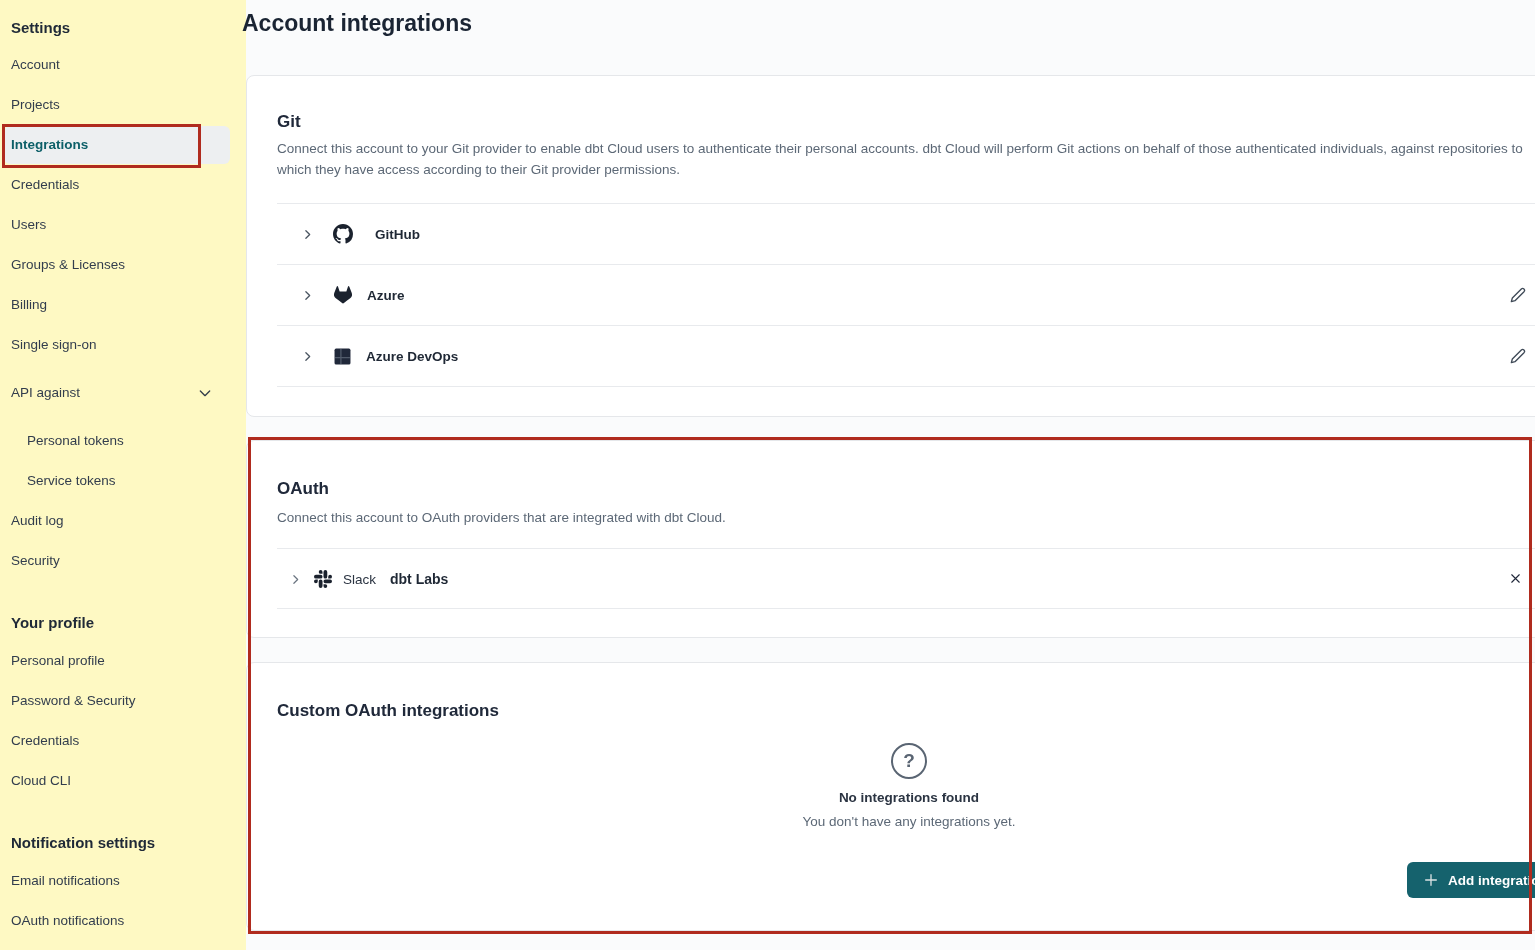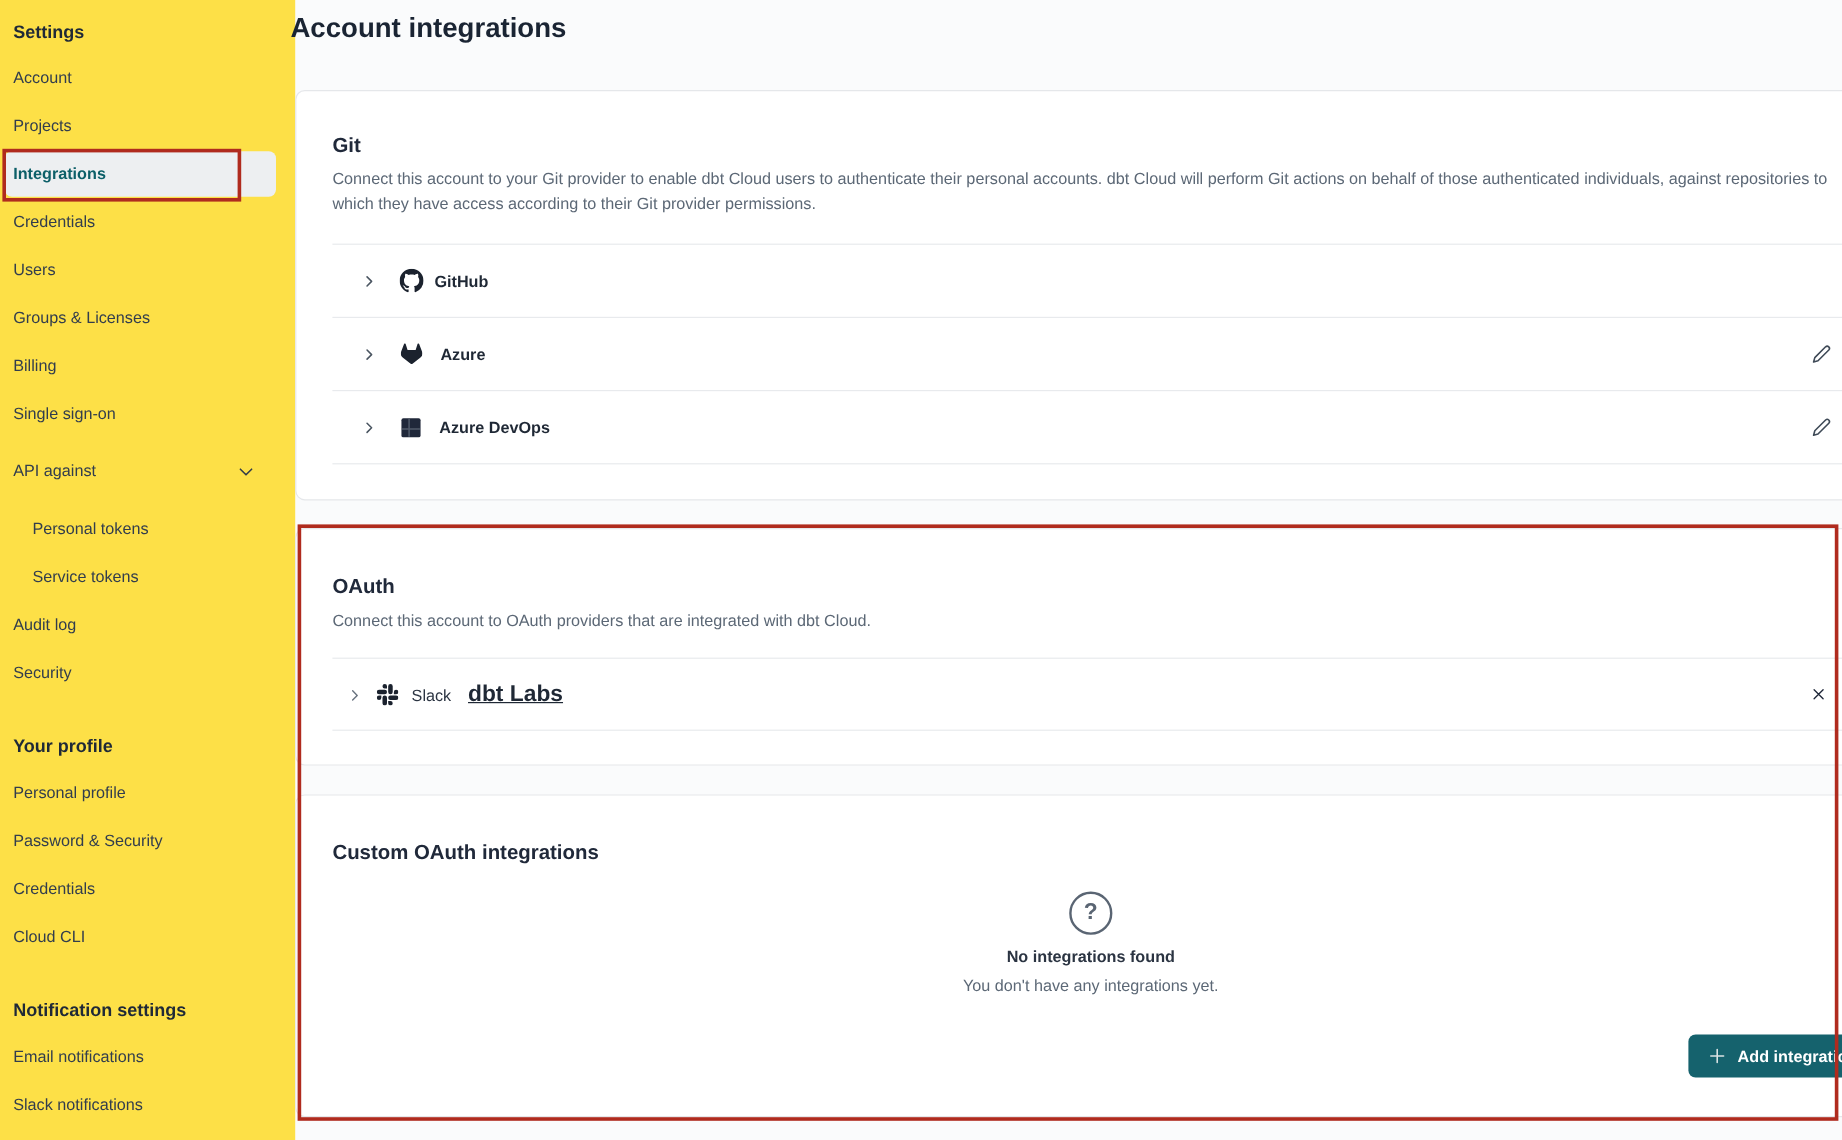--- a/index.html
+++ b/index.html
@@ -4,21 +4,21 @@
 <style>
   html,body{margin:0;padding:0;}
   body{
     width:1535px;height:950px;position:relative;overflow:hidden;
     background:#fafbfc;
     font-family:"Liberation Sans","DejaVu Sans",sans-serif;
     color:#333d4b;
     -webkit-font-smoothing:antialiased;
   }
   
-  .sidebar{position:absolute;left:0;top:0;width:246px;height:950px;background:#fde047;}
+  .sidebar{position:absolute;left:0;top:0;width:246px;height:950px;background:#fef9c3;}
   .nav-heading{position:absolute;left:11px;height:20px;line-height:20px;
     font-size:15px;font-weight:700;color:#1f2937;white-space:nowrap;}
   .nav-item{position:absolute;left:11px;height:20px;line-height:20px;
     font-size:13.5px;color:#323d4d;white-space:nowrap;cursor:pointer;}
   .nav-item.indent{left:27px;}
   .nav-item.active{color:#0c5f68;font-weight:700;}
   .nav-pill{position:absolute;left:4px;top:126px;width:226px;height:38px;
     background:#edeff1;border-radius:6px;}
   .nav-chevron{position:absolute;left:197px;top:385px;width:16px;height:16px;}
   
@@ -38,21 +38,21 @@
     height:24px;line-height:24px;white-space:nowrap;}
   .card-desc{position:absolute;left:30px;font-size:13.5px;line-height:21px;color:#5c6876;}
   .divider{position:absolute;left:30px;right:0;height:1px;background:#e8eaed;}
   .prow{position:absolute;left:0;right:0;height:60px;display:flex;align-items:center;cursor:pointer;}
   .chev{width:13px;height:13px;flex:none;}
   .prow .chev{margin-left:54px;}
   .prow.slack-row .chev{margin-left:42px;}
   .picon{flex:none;display:flex;align-items:center;}
   .plabel{font-size:13.5px;font-weight:700;color:#1f2835;white-space:nowrap;}
   .plabel.reg{font-weight:400;color:#2b3442;}
-  .org{font-size:19px;font-weight:700;color:#1f2835;margin-left:14px;white-space:nowrap;text-decoration:underline;}
+  .org{font-size:14px;font-weight:700;color:#1f2835;margin-left:14px;white-space:nowrap;}
   .pencil{position:absolute;right:45px;top:22px;width:16px;height:16px;cursor:pointer;}
   .xclose{position:absolute;right:48px;top:22px;width:15px;height:15px;cursor:pointer;}
   
   .empty{position:absolute;left:0;right:0;top:80px;text-align:center;}
   .qcircle{display:inline-block;width:32px;height:32px;border:2px solid #5a6573;
     border-radius:50%;line-height:31px;font-size:19px;font-weight:700;color:#5a6573;text-align:center;}
   .empty-title{margin-top:11px;font-size:13.5px;font-weight:700;color:#2b3442;}
   .empty-sub{margin-top:9px;font-size:13.5px;color:#5c6876;}
   
   .add-btn{position:absolute;left:1160px;top:199px;height:36px;width:166px;
@@ -89,21 +89,21 @@
   <div class="nav-item" style="top:551px">Security</div>
 
   <div class="nav-heading" style="top:613px">Your profile</div>
   <div class="nav-item" style="top:651px">Personal profile</div>
   <div class="nav-item" style="top:691px">Password &amp; Security</div>
   <div class="nav-item" style="top:731px">Credentials</div>
   <div class="nav-item" style="top:771px">Cloud CLI</div>
 
   <div class="nav-heading" style="top:833px">Notification settings</div>
   <div class="nav-item" style="top:871px">Email notifications</div>
-  <div class="nav-item" style="top:911px">Slack notifications</div>
+  <div class="nav-item" style="top:911px">OAuth notifications</div>
 </div>
 
 <div class="page-title">Account integrations</div>
 
 <div class="card git">
   <div class="card-title" style="top:34px">Git</div>
   <div class="card-desc" style="top:62px;width:1266px">Connect this account to your Git provider to enable dbt Cloud users to authenticate their personal accounts. dbt Cloud will perform Git actions on behalf of those authenticated individuals, against repositories to which they have access according to their Git provider permissions.</div>
 
   <div class="divider" style="top:127px"></div>
 
@@ -111,21 +111,21 @@
     <span class="chev">
       <svg width="13" height="13" viewBox="0 0 24 24">
           <path d="M9 5l7 7-7 7" fill="none" stroke="#4a5561" stroke-width="2.4" stroke-linecap="round" stroke-linejoin="round"></path>
         </svg>
     </span>
     <span class="picon" style="margin-left:19px">
       <svg width="20" height="20" viewBox="0 0 16 16" fill="#1b222e">
           <path d="M8 0C3.58 0 0 3.58 0 8c0 3.54 2.29 6.53 5.47 7.59.4.07.55-.17.55-.38 0-.19-.01-.82-.01-1.49-2.01.37-2.53-.49-2.69-.94-.09-.23-.48-.94-.82-1.13-.28-.15-.68-.52-.01-.53.63-.01 1.08.58 1.23.82.72 1.21 1.87.87 2.33.66.07-.52.28-.87.51-1.07-1.78-.2-3.64-.89-3.64-3.95 0-.87.31-1.59.82-2.15-.08-.2-.36-1.02.08-2.12 0 0 .67-.21 2.2.82.64-.18 1.32-.27 2-.27s1.36.09 2 .27c1.53-1.04 2.2-.82 2.2-.82.44 1.1.16 1.92.08 2.12.51.56.82 1.27.82 2.15 0 3.07-1.87 3.75-3.65 3.95.29.25.54.73.54 1.48 0 1.07-.01 1.93-.01 2.2 0 .21.15.46.55.38A8.01 8.01 0 0 0 16 8c0-4.42-3.58-8-8-8z"></path>
         </svg>
     </span>
-    <span class="plabel" style="margin-left:9px">GitHub</span>
+    <span class="plabel" style="margin-left:22px">GitHub</span>
   </div>
 
   <div class="divider" style="top:188px"></div>
 
   <div class="prow" style="top:189px">
     <span class="chev">
       <svg width="13" height="13" viewBox="0 0 24 24">
           <path d="M9 5l7 7-7 7" fill="none" stroke="#4a5561" stroke-width="2.4" stroke-linecap="round" stroke-linejoin="round"></path>
         </svg>
     </span>

